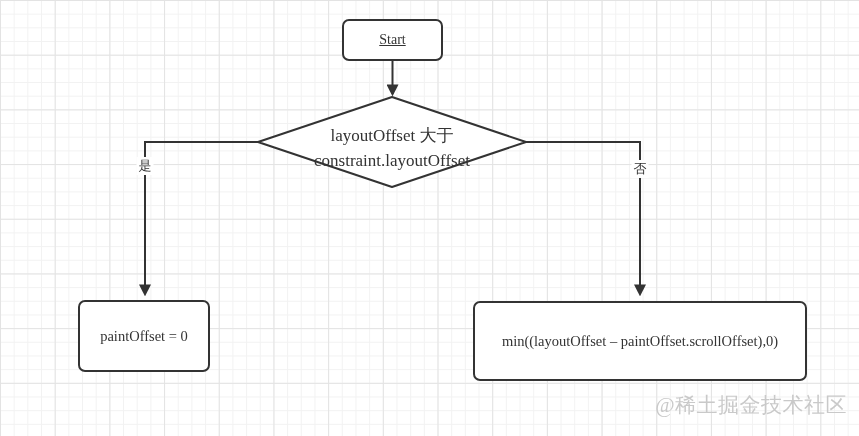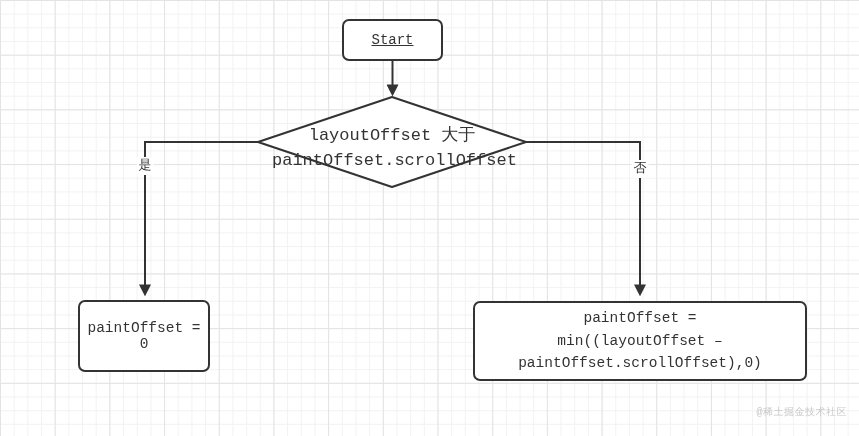--- a/index.html
+++ b/index.html
@@ -3,21 +3,21 @@
 <meta charset="utf-8">
 <style>
   * { box-sizing: border-box; }
   html, body { margin: 0; padding: 0; }
 
   .stage {
     position: relative;
     width: 859px;
     height: 436px;
     overflow: hidden;
-    font-family: Liberation Mono, monospace;
+    font-family: Liberation Serif, serif;
     color: var(--text, #333333);
     background-color: var(--background, #ffffff);
     background-image:
       linear-gradient(to right,  var(--grid-major, #e3e3e3) 1px, transparent 1px),
       linear-gradient(to bottom, var(--grid-major, #e3e3e3) 1px, transparent 1px),
       linear-gradient(to right,  var(--grid-minor, #f2f2f2) 1px, transparent 1px),
       linear-gradient(to bottom, var(--grid-minor, #f2f2f2) 1px, transparent 1px);
     background-size: 54.7px 54.7px, 54.7px 54.7px, 13.675px 13.675px, 13.675px 13.675px;
   }
 
@@ -88,21 +88,21 @@
     width: 334px; height: 80px;
     font-size: 14.5px;
     line-height: 1.55;
     flex-direction: column;
   }
 
   .watermark {
     position: absolute;
     right: 12px; bottom: 17px;
     color: var(--watermark, #c9c9c9);
-    font-size: 10px;
+    font-size: 21px;
     letter-spacing: 0.5px;
   }
 </style>
 </head>
 <body>
 
 <div class="stage">
 
   <svg class="connectors" viewBox="0 0 859 436">
     <defs>
@@ -119,30 +119,29 @@
 
     <polyline class="stroke-line" points="526,142 640,142 640,294" marker-end="url(#arrow)"></polyline>
   </svg>
 
   <div class="node start-node">
     <span class="start-label">Start</span>
   </div>
 
   <div class="decision-text">
     <div>layoutOffset 大于</div>
-    <div>paintOffset.scrollOffset</div>
+    <div>constraint.layoutOffset</div>
   </div>
 
   <div class="branch-label yes-label">是</div>
   <div class="branch-label no-label">否</div>
 
   <div class="node left-box">
     <span>paintOffset = 0</span>
   </div>
 
   <div class="node right-box">
-    <div>paintOffset =</div>
     <div>min((layoutOffset – paintOffset.scrollOffset),0)</div>
   </div>
 
   <div class="watermark">@稀土掘金技术社区</div>
 
 </div>
 
 </body></html>

